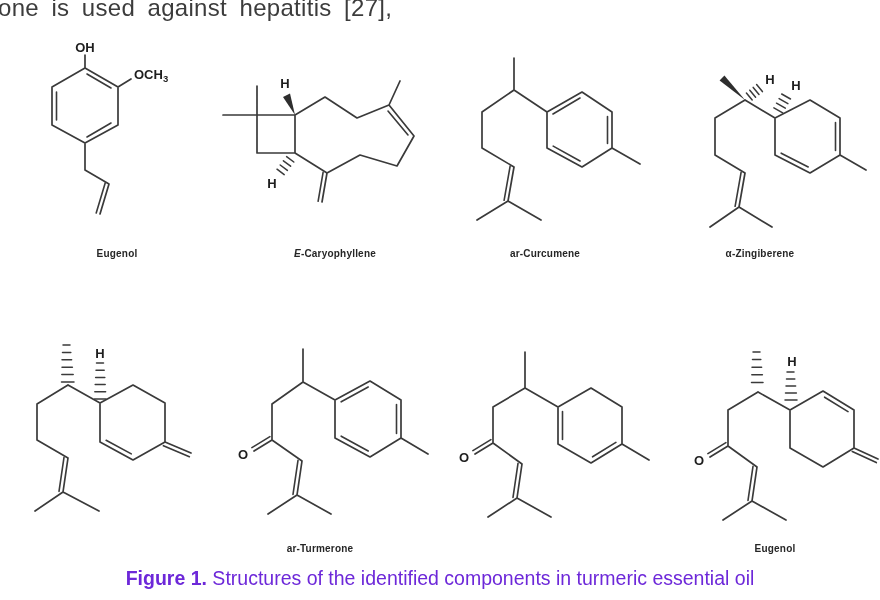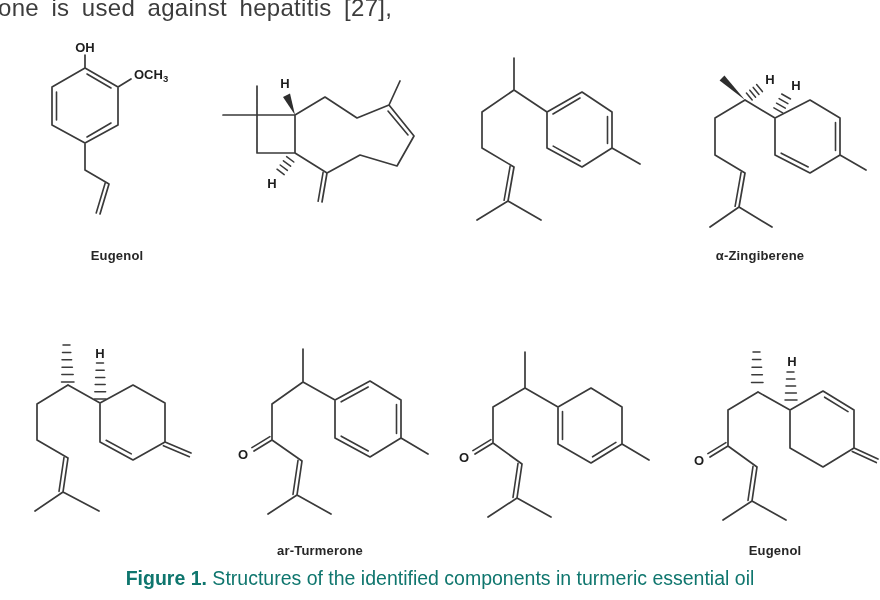--- a/index.html
+++ b/index.html
@@ -7,24 +7,24 @@
           font-family:"Liberation Sans",sans-serif;}
   .top-text{position:absolute;top:-6px;left:-2px;font-size:24px;color:#3c3c3c;
             word-spacing:5.5px;letter-spacing:0.3px;white-space:nowrap;}
   .fig-svg{position:absolute;left:0;top:0;}
   .bond{stroke:#3a3a3a;stroke-width:1.7;fill:none;stroke-linejoin:round;stroke-linecap:round;}
   .dbl{stroke:#3a3a3a;stroke-width:1.6;fill:none;stroke-linecap:round;}
   .hash{stroke:#3a3a3a;stroke-width:1.5;stroke-linecap:round;}
   .wedge{fill:#2e2e2e;stroke:none;}
   .atom{font-family:"Liberation Sans",sans-serif;font-size:13px;font-weight:bold;fill:#1e1e1e;}
   .atom-sub{font-size:9.5px;}
-  .mol-label{position:absolute;font-size:13px;font-weight:bold;color:#262626;
+  .mol-label{position:absolute;font-size:10px;font-weight:bold;color:#262626;
              text-align:center;letter-spacing:0.2px;}
   .caption{position:absolute;top:567px;left:0;width:880px;text-align:center;
-           font-size:19.5px;color:#0f766e;}
+           font-size:19.5px;color:#6d28d9;}
   .caption .bold{font-weight:bold;}
   .ital{font-style:italic;}
 </style>
 </head>
 <body>
 
 <div class="canvas">
 
   <div class="top-text">one is used against hepatitis [27],</div>
 
@@ -126,19 +126,21 @@
         <line x1="786" y1="386" x2="795.6" y2="386"></line>
         <line x1="785.5" y1="393" x2="796.4" y2="393"></line>
         <line x1="785" y1="400" x2="797" y2="400"></line>
       </g>
       <text class="atom" x="699" y="465" text-anchor="middle">O</text>
       <text class="atom" x="792" y="366" text-anchor="middle">H</text>
     </g>
   </svg>
 
   <div class="mol-label" style="left:57px;top:248px;width:120px;">Eugenol</div>
+  <div class="mol-label" style="left:245px;top:248px;width:180px;"><span class="ital">E</span><span>-Caryophyllene</span></div>
+  <div class="mol-label" style="left:465px;top:248px;width:160px;">ar-Curcumene</div>
   <div class="mol-label" style="left:680px;top:248px;width:160px;">α-Zingiberene</div>
   <div class="mol-label" style="left:240px;top:543px;width:160px;">ar-Turmerone</div>
   <div class="mol-label" style="left:695px;top:543px;width:160px;">Eugenol</div>
 
   <div class="caption"><span class="bold">Figure 1.</span><span> Structures of the identified components in turmeric essential oil</span></div>
 
 </div>
 
 </body></html>

